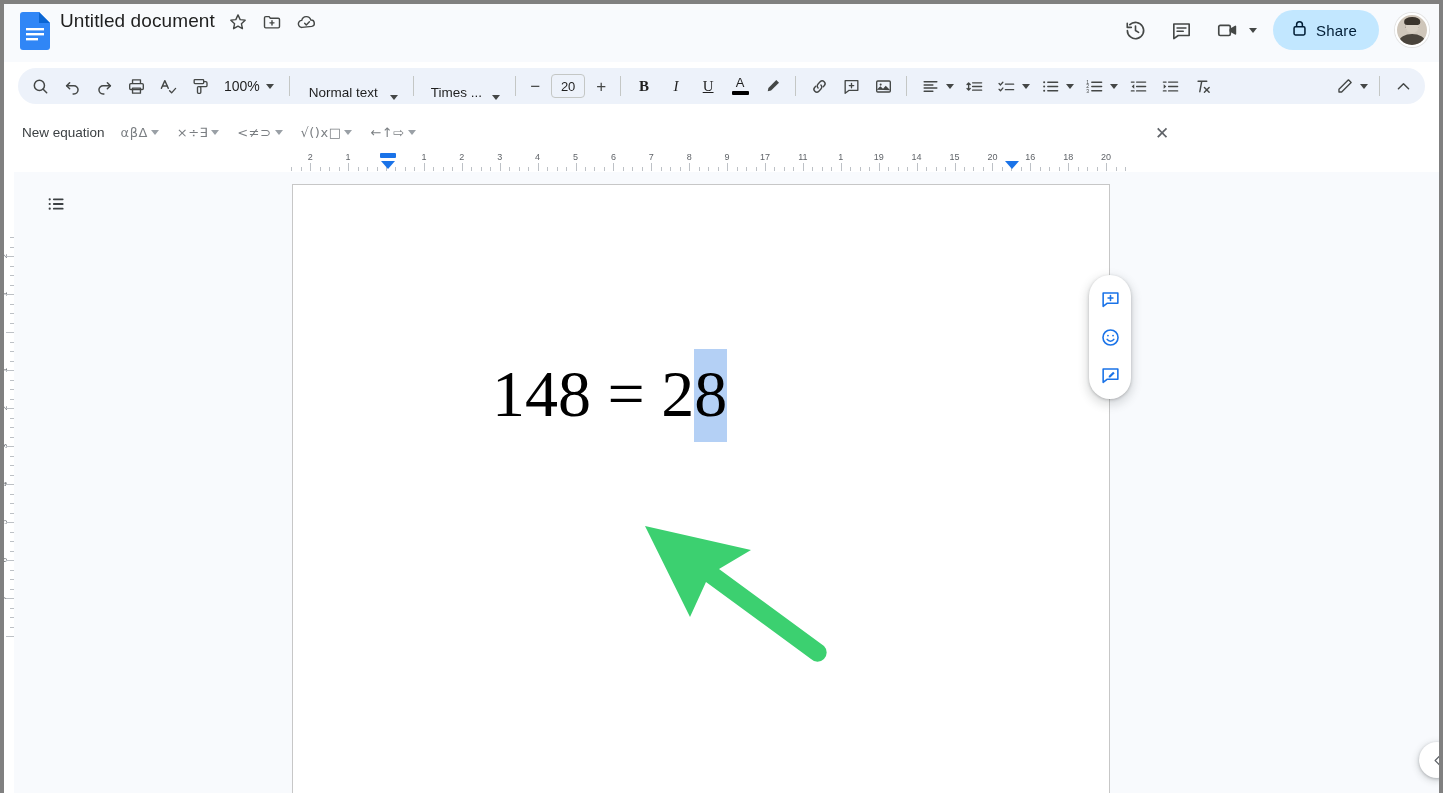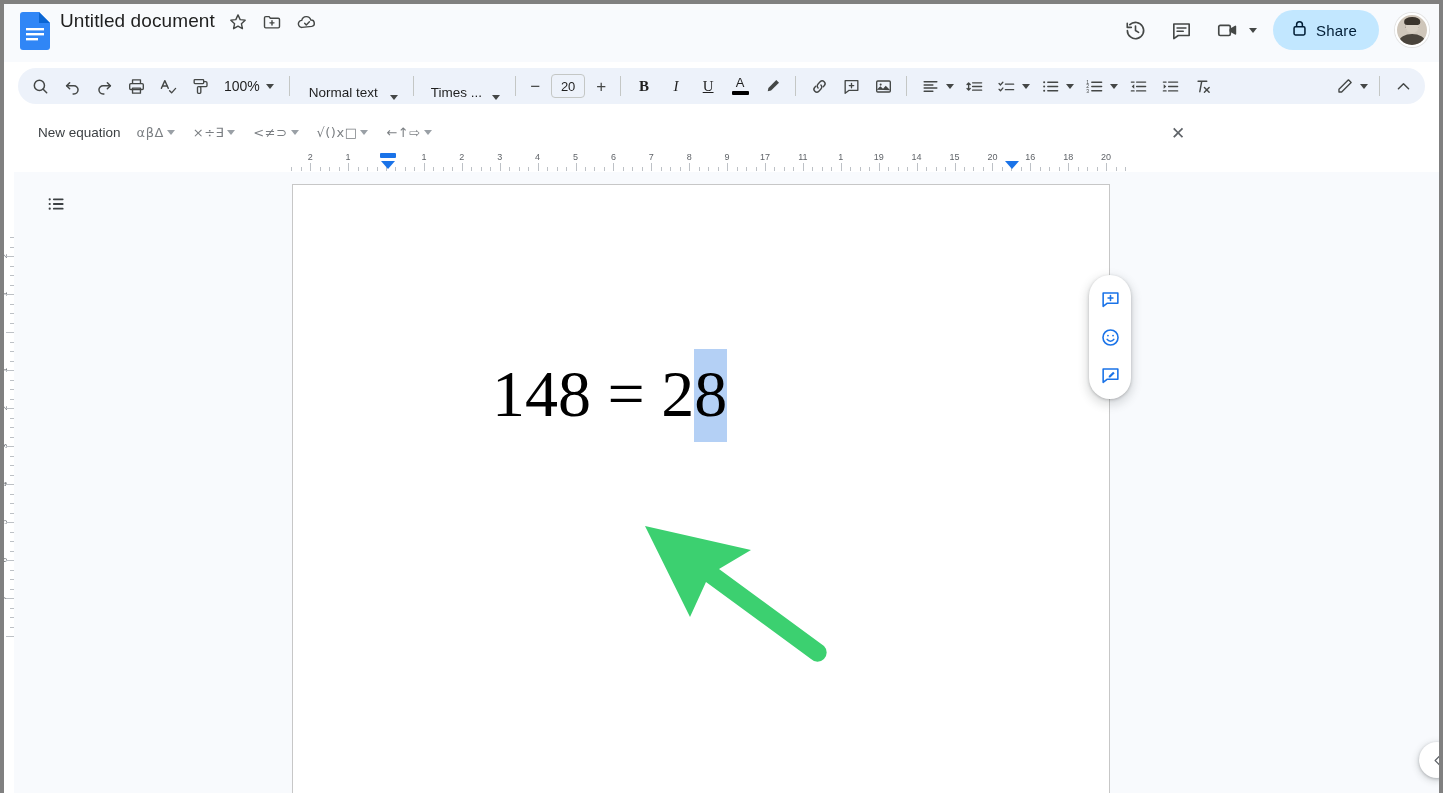--- a/index.html
+++ b/index.html
@@ -92,21 +92,21 @@
   .bold-i { font-size: 15px; font-weight: 700; color: #1f1f1f; font-family: "Liberation Serif", serif;}
   .ital-i { font-size: 15px; font-style: italic; color: #1f1f1f; font-family: "Liberation Serif", serif;}
   .und-i  { font-size: 15px; color: #1f1f1f; text-decoration: underline; font-family: "Liberation Serif", serif;}
   .textcolor { display:flex; flex-direction:column; align-items:center; justify-content:center; }
   .textcolor .a { font-size: 13px; color:#1f1f1f; line-height: 12px; font-weight:500;}
   .textcolor .bar { width: 17px; height: 4px; background: #000000; margin-top: 2px; border-radius: 1px;}
   .tb-spacer { flex: 1; }
 
   
   .eqbar {
-    position: absolute; left: 16px; top: 112px; width: 1191px; height: 40px;
+    position: absolute; left: 0; top: 112px; width: 1191px; height: 40px;
     background: #ffffff; display: flex; align-items: center;
   }
   .eq-newlabel { font-size: 13.5px; color: #3c4043; margin-left: 22px; margin-right: 14px; cursor: pointer; font-weight: 500;}
   .eq-group {
     display: flex; align-items: center; gap: 3px; cursor: pointer;
     padding: 2px 2px; margin-right: 14px; border-radius: 4px;
   }
   .eq-glyphs { font-size: 13px; color: #7b7f83; font-family: "DejaVu Sans", sans-serif; letter-spacing: .5px; }
   .eq-caret { width: 0; height: 0; border-left: 4px solid transparent; border-right: 4px solid transparent;
            border-top: 5px solid #9aa0a6; }

